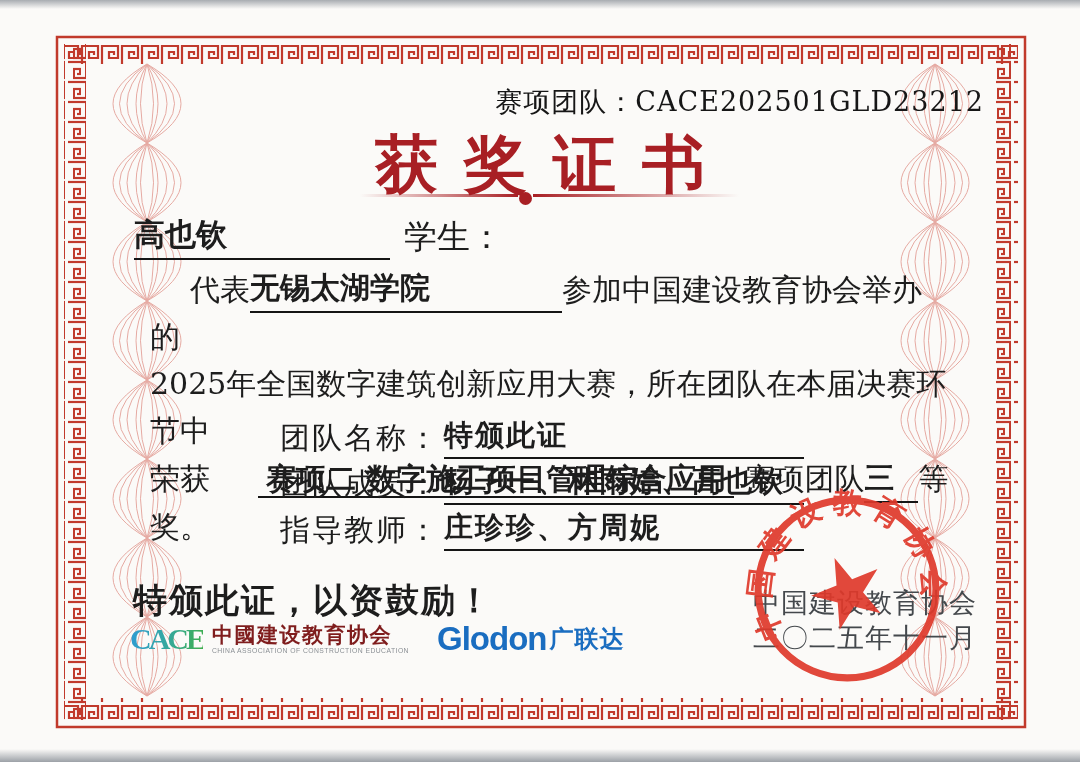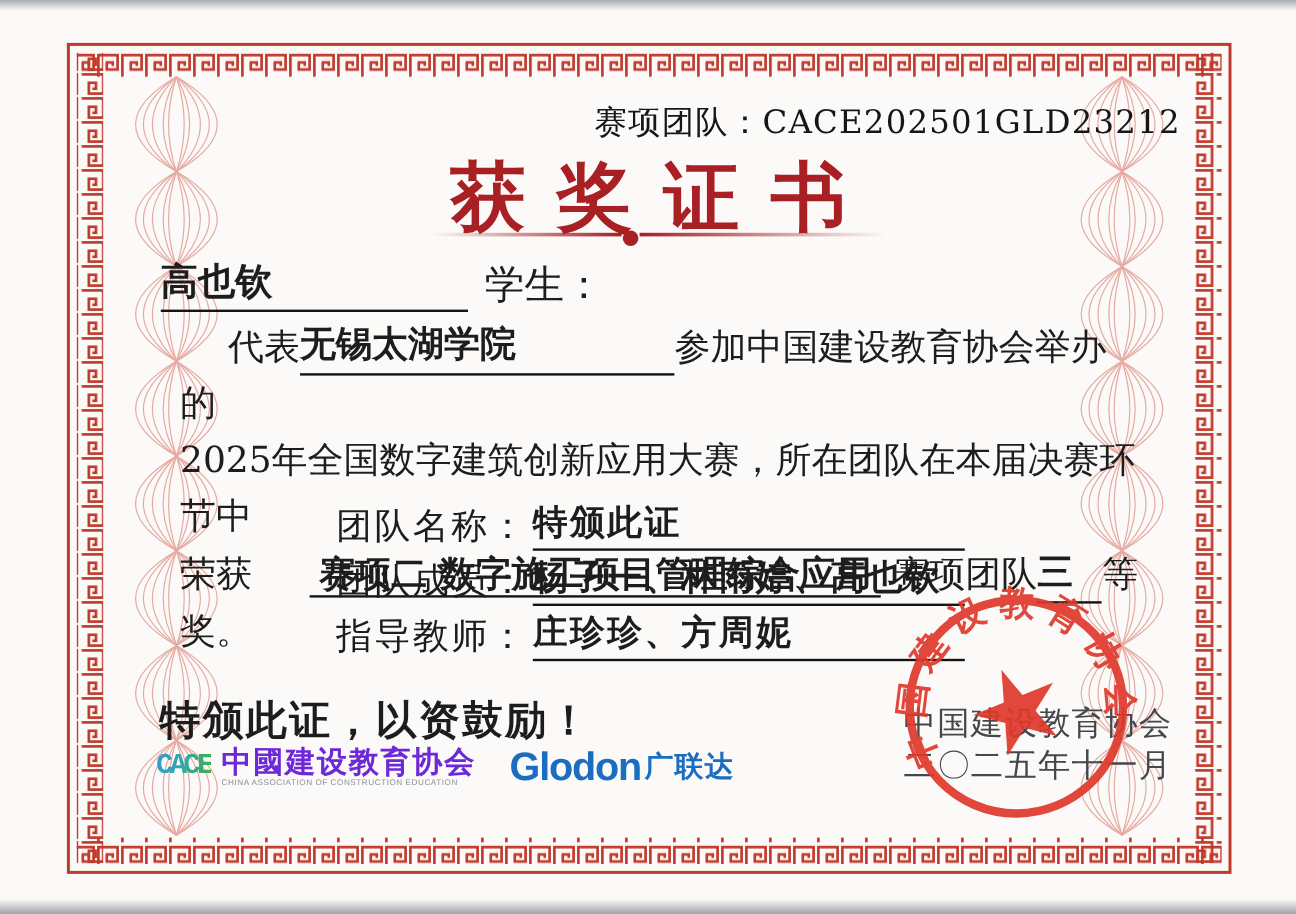--- a/index.html
+++ b/index.html
@@ -42,24 +42,24 @@
 
   .fields{position:absolute;left:280px;top:416px;}
   .field-row{height:46px;font-size:30px;white-space:nowrap;}
   .field-label{letter-spacing:2px;}
   .field-value{display:inline-block;width:360px;font-weight:bold;font-size:29px;letter-spacing:2px;vertical-align:bottom;padding-bottom:1px;margin-left:4px;}
 
   .closing{position:absolute;left:133px;top:578px;font-size:34px;font-weight:bold;letter-spacing:2px;}
 
   .logos{position:absolute;left:130px;top:620px;display:flex;align-items:center;gap:28px;z-index:3;}
   .cace{display:flex;align-items:center;gap:9px;}
-  .cace-acronym{font-family:Liberation Mono, monospace;font-weight:bold;font-size:24px;letter-spacing:-3px;
+  .cace-acronym{font-family:Liberation Serif, serif;font-weight:bold;font-size:30px;letter-spacing:-3px;
     background:linear-gradient(100deg,#2e9bd6,#35a8a0,#3fae49);-webkit-background-clip:text;background-clip:text;color:transparent;}
   .cace-text{display:flex;flex-direction:column;line-height:1;}
-  .cace-cn{font-size:25px;font-weight:bold;letter-spacing:1.5px;color:#6d28d9;}
+  .cace-cn{font-size:21px;font-weight:bold;letter-spacing:1.5px;color:#7f1d1d;}
   .cace-en{font-family:"Liberation Sans",sans-serif;font-size:6.8px;color:#8a8f94;letter-spacing:0.45px;margin-top:3px;}
   .glodon{display:flex;align-items:center;}
   .glodon-latin{font-family:"Liberation Sans",sans-serif;font-weight:bold;font-size:33px;color:#1a6dc0;letter-spacing:-1px;}
   .glodon-cn{font-size:24px;font-weight:bold;color:#1a6dc0;margin-left:3px;letter-spacing:1px;}
 
   .issuer{position:absolute;left:753px;top:586px;z-index:4;
     font-family:"Liberation Sans","DejaVu Sans",sans-serif;
     font-size:27px;color:#44484c;line-height:35px;letter-spacing:1px;}
 
   .seal{position:absolute;left:746px;top:488px;width:202px;height:202px;z-index:3;

